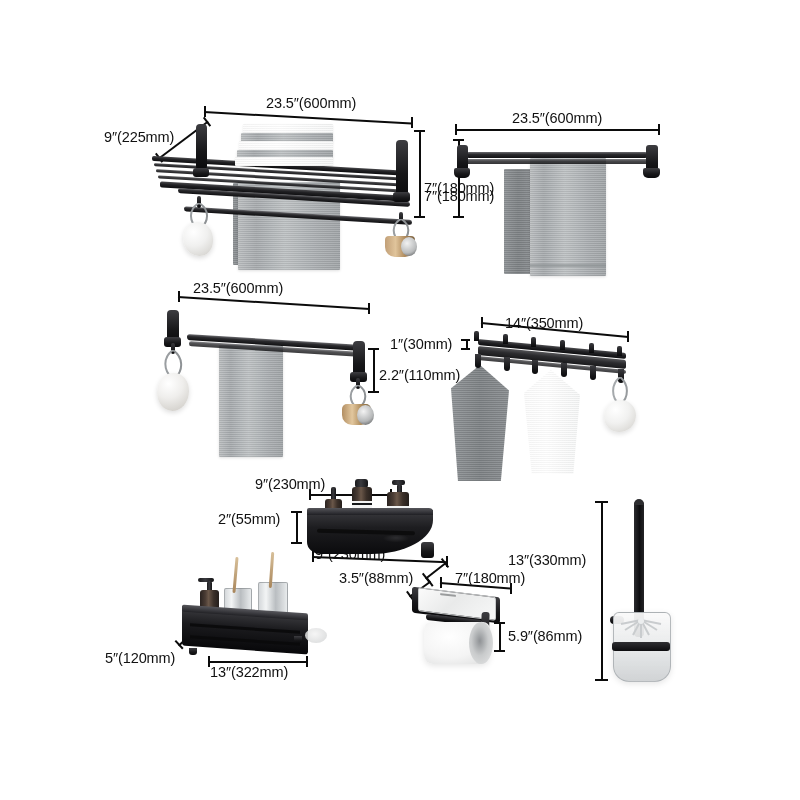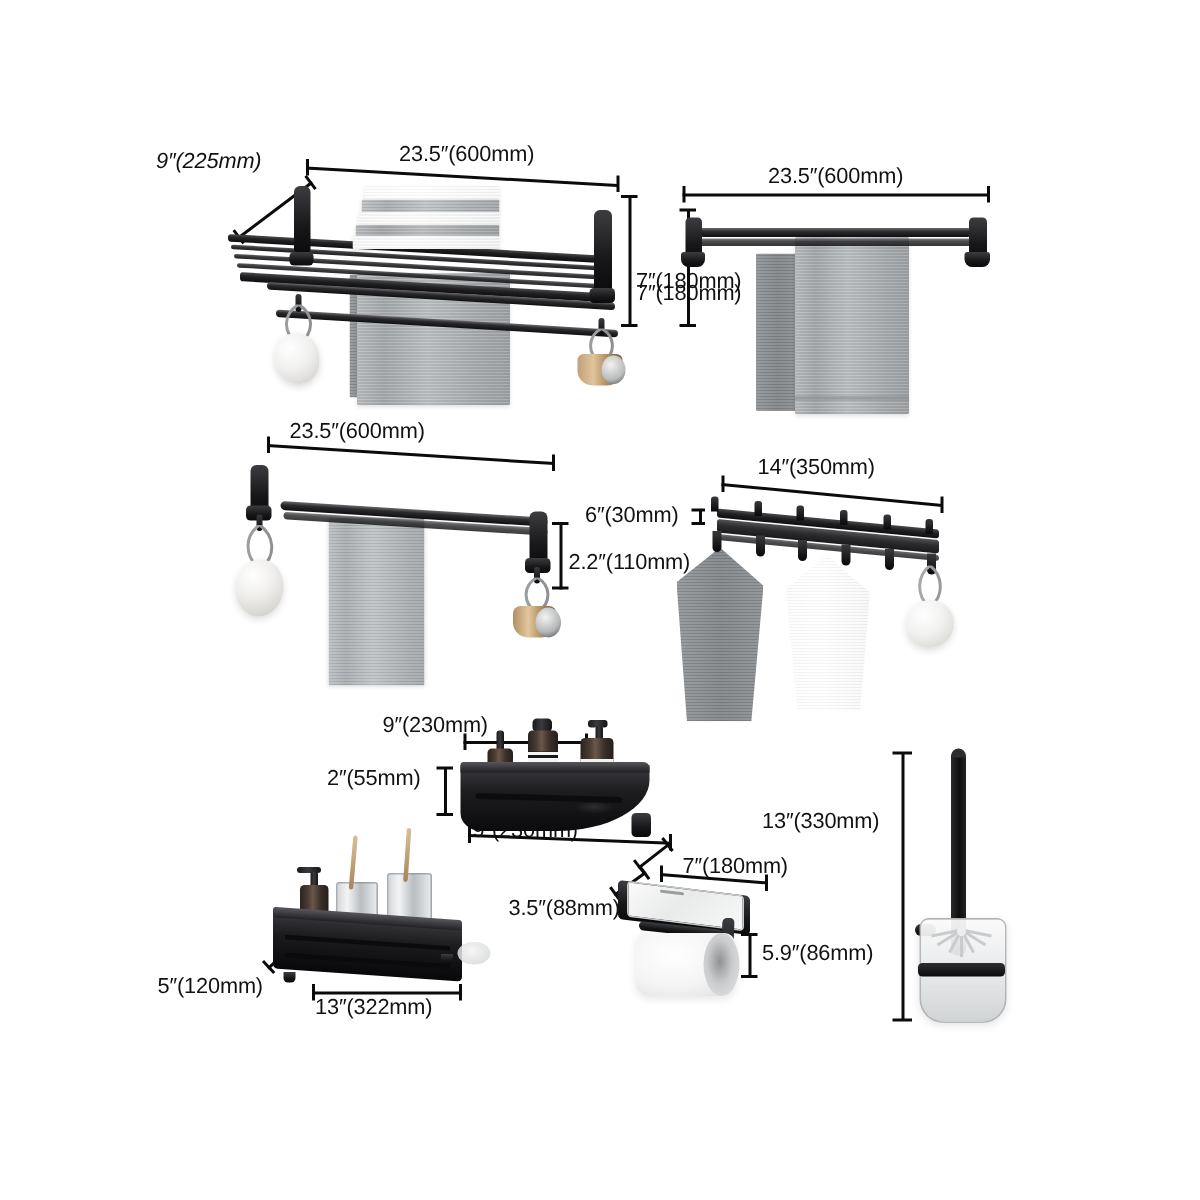--- a/index.html
+++ b/index.html
@@ -82,21 +82,21 @@
 
 <div class="stage">
 
   <div>
 
     <div class="rot" style="left:158px;top:158px;transform:rotate(-37deg);">
       <div class="rule h" style="left:0;top:0;width:62px;"></div>
       <div class="tick v" style="left:0;top:-5px;"></div>
       <div class="tick v" style="left:60px;top:-5px;"></div>
     </div>
-    <div class="dim" style="left:104px;top:101px;font-style:italic;">9″(225mm)</div>
+    <div class="dim" style="left:104px;top:130px;">9″(225mm)</div>
 
     <div class="rule h" style="left:204px;top:111px;width:208px;transform:rotate(3.2deg);transform-origin:0 50%;"></div>
     <div class="tick v" style="left:204px;top:106px;"></div>
     <div class="tick v" style="left:411px;top:117px;"></div>
     <div class="dim" style="left:266px;top:96px;">23.5″(600mm)</div>
 
     <div class="rule v" style="left:419px;top:131px;height:86px;"></div>
     <div class="tick h" style="left:414px;top:130px;"></div>
     <div class="tick h" style="left:414px;top:216px;"></div>
     <div class="dim" style="left:424px;top:181px;">7″(180mm)</div>
@@ -207,26 +207,26 @@
     </svg>
     <div style="position:absolute;left:342px;top:404px;width:29px;height:21px;border-radius:5px 5px 10px 10px;background:linear-gradient(90deg,#b38f63 0%,#e2c79e 35%,#a4804f 72%,#74603f 100%);"></div>
     <div style="position:absolute;left:357px;top:405px;width:17px;height:20px;border-radius:50%;background:radial-gradient(circle at 38% 32%,#f3f3f3,#b5b7b8 58%,#444648 100%);"></div>
   </div>
 
   <div>
 
     <div class="rule h" style="left:481px;top:322px;width:148px;transform:rotate(5.4deg);transform-origin:0 50%;"></div>
     <div class="tick v" style="left:481px;top:317px;"></div>
     <div class="tick v" style="left:627px;top:331px;"></div>
-    <div class="dim" style="left:505px;top:305px;">14″(350mm)</div>
+    <div class="dim" style="left:505px;top:316px;">14″(350mm)</div>
 
     <div class="rule v" style="left:466px;top:340px;height:9px;"></div>
     <div class="tick h" style="left:461px;top:339px;width:9px;"></div>
     <div class="tick h" style="left:461px;top:348px;width:9px;"></div>
-    <div class="dim" style="left:390px;top:337px;">6″(30mm)</div>
+    <div class="dim" style="left:390px;top:337px;">1″(30mm)</div>
 
     <div class="towel greydark" style="left:451px;top:365px;width:58px;height:116px;clip-path:polygon(50% 0,100% 22%,86% 100%,12% 100%,0 20%);"></div>
     <div class="towel white" style="left:524px;top:370px;width:56px;height:104px;clip-path:polygon(48% 0,100% 24%,88% 100%,14% 100%,0 22%);"></div>
 
     <div class="rot" style="left:478px;top:339px;transform:skewY(5.4deg);">
       <div class="bar" style="left:0;top:0;width:148px;height:6px;"></div>
       <div class="bar" style="left:0;top:7px;width:148px;height:9px;opacity:.95;"></div>
       <div class="bar" style="left:0;top:17px;width:148px;height:4px;opacity:.8;"></div>
     </div>
 
@@ -261,21 +261,21 @@
     <div class="rule v" style="left:296px;top:512px;height:31px;"></div>
     <div class="tick h" style="left:291px;top:511px;"></div>
     <div class="tick h" style="left:291px;top:542px;"></div>
     <div class="dim" style="left:218px;top:512px;">2″(55mm)</div>
 
     <div class="rule h" style="left:312px;top:556px;width:136px;transform:rotate(2.2deg);transform-origin:0 50%;"></div>
     <div class="tick v" style="left:312px;top:551px;"></div>
     <div class="tick v" style="left:446px;top:556px;"></div>
     <div class="dim" style="left:315px;top:547px;">9″(230mm)</div>
 
-    <div class="dim" style="left:339px;top:599px;">3.5″(88mm)</div>
+    <div class="dim" style="left:339px;top:571px;">3.5″(88mm)</div>
     <div class="rot" style="left:425px;top:578px;transform:rotate(-38deg);">
       <div class="rule h" style="left:0;top:0;width:26px;"></div>
       <div class="tick v" style="left:0;top:-5px;"></div>
       <div class="tick v" style="left:24px;top:-5px;"></div>
     </div>
 
     <div>
       <div class="bottlecap" style="left:331px;top:487px;width:5px;height:13px;"></div>
       <div class="bottle" style="left:325px;top:499px;width:17px;height:34px;"></div>
       <div class="label" style="left:325px;top:512px;width:17px;height:14px;"></div>
@@ -374,21 +374,21 @@
     <div style="position:absolute;left:469px;top:622px;width:24px;height:42px;
                 background:radial-gradient(ellipse at 45% 45%,#8f9295 0%,#c9cbcc 45%,#e7e8e8 100%);
                 border-radius:50%;"></div>
   </div>
 
   <div>
 
     <div class="rule v" style="left:601px;top:502px;height:178px;"></div>
     <div class="tick h" style="left:595px;top:501px;width:13px;"></div>
     <div class="tick h" style="left:595px;top:679px;width:13px;"></div>
-    <div class="dim" style="left:508px;top:541px;">13″(330mm)</div>
+    <div class="dim" style="left:508px;top:553px;">13″(330mm)</div>
 
     <div class="brushstick" style="left:634px;top:501px;width:10px;height:136px;"></div>
     <div style="position:absolute;left:634px;top:499px;width:10px;height:6px;border-radius:5px 5px 0 0;background:#2d2d30;"></div>
 
     <div class="brk" style="left:610px;top:616px;width:14px;height:8px;border-radius:4px;"></div>
 
     <div class="glassbowl soft" style="left:613px;top:612px;width:56px;height:68px;border-radius:6px 6px 16px 16px;"></div>
     <div style="position:absolute;left:612px;top:642px;width:58px;height:9px;
                 background:linear-gradient(180deg,#2e2e31,#0c0c0e);border-radius:3px;"></div>
 

